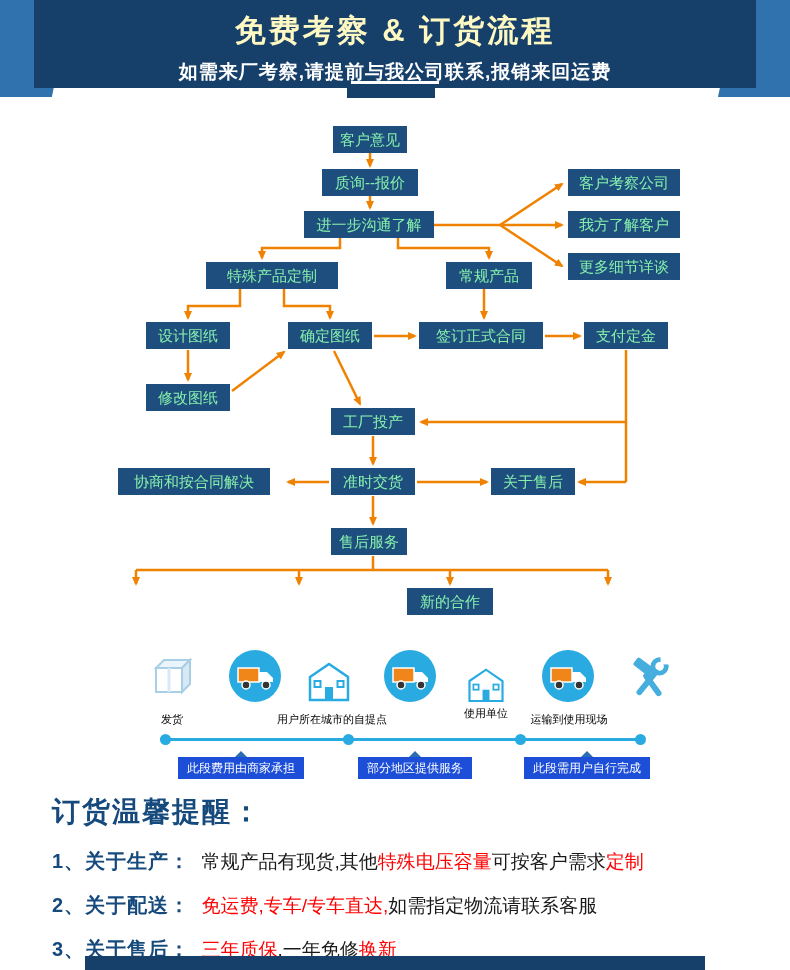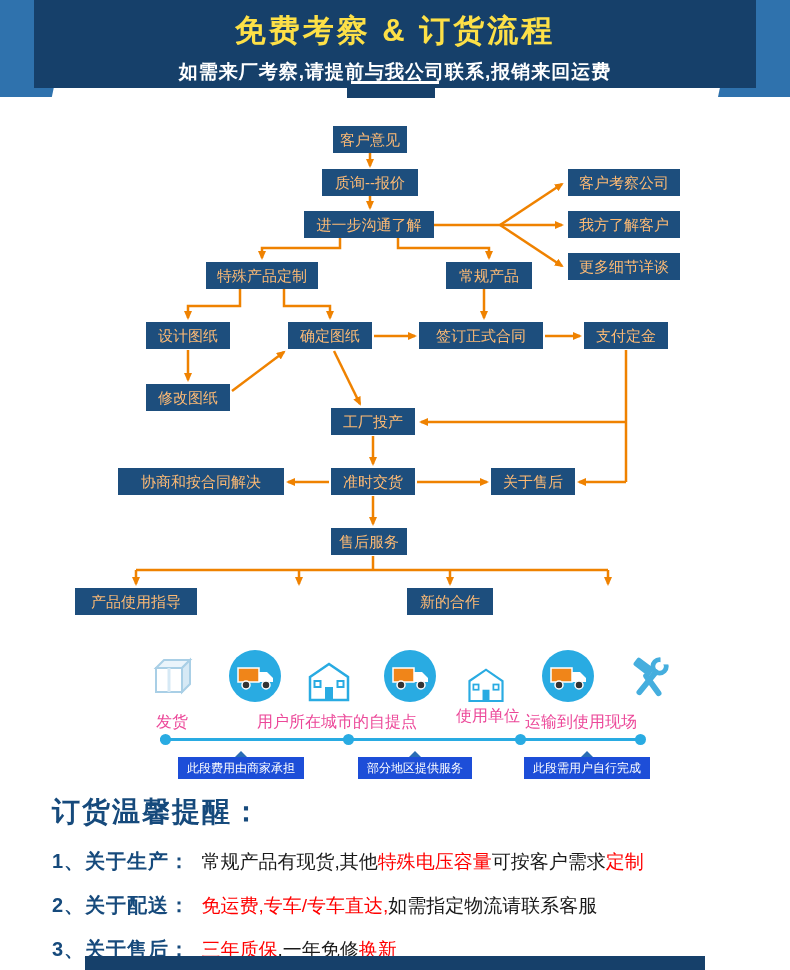--- a/index.html
+++ b/index.html
@@ -4,32 +4,32 @@
 <style>
   html,body{margin:0;padding:0;background:#ffffff;}
   body{font-family:"Liberation Sans","DejaVu Sans",sans-serif;}
   #page{position:relative;width:790px;height:970px;background:#fff;overflow:hidden;}
 
   
   .ribbon-side{position:absolute;top:0;width:72px;height:97px;background:#2f72ad;}
   .ribbon-left{left:0;clip-path:polygon(0 0,100% 0,72% 100%,0 100%);}
   .ribbon-right{right:0;clip-path:polygon(28% 0,100% 0,100% 100%,0 100%);}
   .header-main{position:absolute;left:34px;top:0;width:722px;height:88px;background:#16406a;z-index:2;text-align:center;}
-  .header-title{margin-top:10px;font-size:31px;font-weight:bold;color:#fde047;letter-spacing:3px;}
+  .header-title{margin-top:10px;font-size:31px;font-weight:bold;color:#fef9c3;letter-spacing:3px;}
   .header-subtitle{margin-top:7px;font-size:19px;font-weight:600;color:#ffffff;letter-spacing:1px;}
   .header-underline{position:absolute;left:50%;bottom:4px;transform:translateX(-50%);width:88px;height:3px;background:#ffffff;}
   .header-tab{position:absolute;left:347px;top:88px;width:88px;height:10px;background:#16406a;z-index:1;}
 
   
   .connectors{position:absolute;left:0;top:0;z-index:1;pointer-events:none;}
-  .fnode{position:absolute;z-index:2;background:#1d4e7d;color:#fdba74;font-size:15px;height:27px;line-height:27px;text-align:center;white-space:nowrap;}
+  .fnode{position:absolute;z-index:2;background:#1d4e7d;color:#86efac;font-size:15px;height:27px;line-height:27px;text-align:center;white-space:nowrap;}
 
   
   .licon{position:absolute;z-index:2;}
-  .llabel{position:absolute;color:#ec4899;font-size:16px;text-align:center;white-space:nowrap;}
+  .llabel{position:absolute;color:#000000;font-size:11px;text-align:center;white-space:nowrap;}
   .tl-line{position:absolute;left:160px;top:738px;width:485px;height:3px;background:#29abe2;}
   .tl-dot{position:absolute;top:734px;width:11px;height:11px;border-radius:50%;background:#29abe2;}
   .tl-label{position:absolute;top:757px;background:#1d4ed8;color:#ffffff;font-size:12px;height:22px;line-height:22px;padding:0 9px;white-space:nowrap;}
   .tl-label::before{content:"";position:absolute;top:-6px;left:50%;margin-left:-6px;border-left:6px solid transparent;border-right:6px solid transparent;border-bottom:6px solid #2a6db5;}
 
   
   .reminders{position:absolute;left:52px;top:793px;width:706px;}
   .reminders-title{font-size:28px;font-weight:bold;color:#164a7c;letter-spacing:2px;}
   .reminder-item{margin-top:17px;font-size:19px;white-space:nowrap;}
   .rlabel{font-size:20px;font-weight:bold;color:#164a7c;margin-right:6px;letter-spacing:1px;}
@@ -91,33 +91,32 @@
       <path d="M608 570 V584" marker-end="url(#arw)"></path>
     </g>
   </svg>
 
   <div class="fnode" style="left:333px;top:126px;width:74px">客户意见</div>
   <div class="fnode" style="left:322px;top:169px;width:96px">质询--报价</div>
   <div class="fnode" style="left:304px;top:211px;width:130px">进一步沟通了解</div>
   <div class="fnode" style="left:568px;top:169px;width:112px">客户考察公司</div>
   <div class="fnode" style="left:568px;top:211px;width:112px">我方了解客户</div>
   <div class="fnode" style="left:568px;top:253px;width:112px">更多细节详谈</div>
-  <div class="fnode" style="left:206px;top:262px;width:112px">特殊产品定制</div>
+  <div class="fnode" style="left:206px;top:262px;width:132px">特殊产品定制</div>
   <div class="fnode" style="left:446px;top:262px;width:86px">常规产品</div>
   <div class="fnode" style="left:146px;top:322px;width:84px">设计图纸</div>
   <div class="fnode" style="left:288px;top:322px;width:84px">确定图纸</div>
   <div class="fnode" style="left:419px;top:322px;width:124px">签订正式合同</div>
   <div class="fnode" style="left:584px;top:322px;width:84px">支付定金</div>
   <div class="fnode" style="left:146px;top:384px;width:84px">修改图纸</div>
   <div class="fnode" style="left:331px;top:408px;width:84px">工厂投产</div>
-  <div class="fnode" style="left:118px;top:468px;width:166px">协商和按合同解决</div>
+  <div class="fnode" style="left:118px;top:468px;width:152px">协商和按合同解决</div>
   <div class="fnode" style="left:331px;top:468px;width:84px">准时交货</div>
   <div class="fnode" style="left:491px;top:468px;width:84px">关于售后</div>
   <div class="fnode" style="left:331px;top:528px;width:76px">售后服务</div>
-  <div class="fnode" style="left:75px;top:588px;width:122px">产品使用指导</div>
   <div class="fnode" style="left:407px;top:588px;width:86px">新的合作</div>
 
   <div class="licon" style="left:148px;top:652px">
     <svg width="48" height="48" viewBox="0 0 48 48">
       <polygon points="8,16 16,8 42,8 34,16" fill="#eaf4fb" stroke="#a9cfe6" stroke-width="2"></polygon>
       <polygon points="34,16 42,8 42,32 34,40" fill="#d6e9f5" stroke="#a9cfe6" stroke-width="2"></polygon>
       <rect x="8" y="16" width="26" height="24" fill="#ffffff" stroke="#a9cfe6" stroke-width="2"></rect>
       <line x1="21" y1="16" x2="21" y2="40" stroke="#d6e9f5" stroke-width="3"></line>
     </svg>
   </div>

